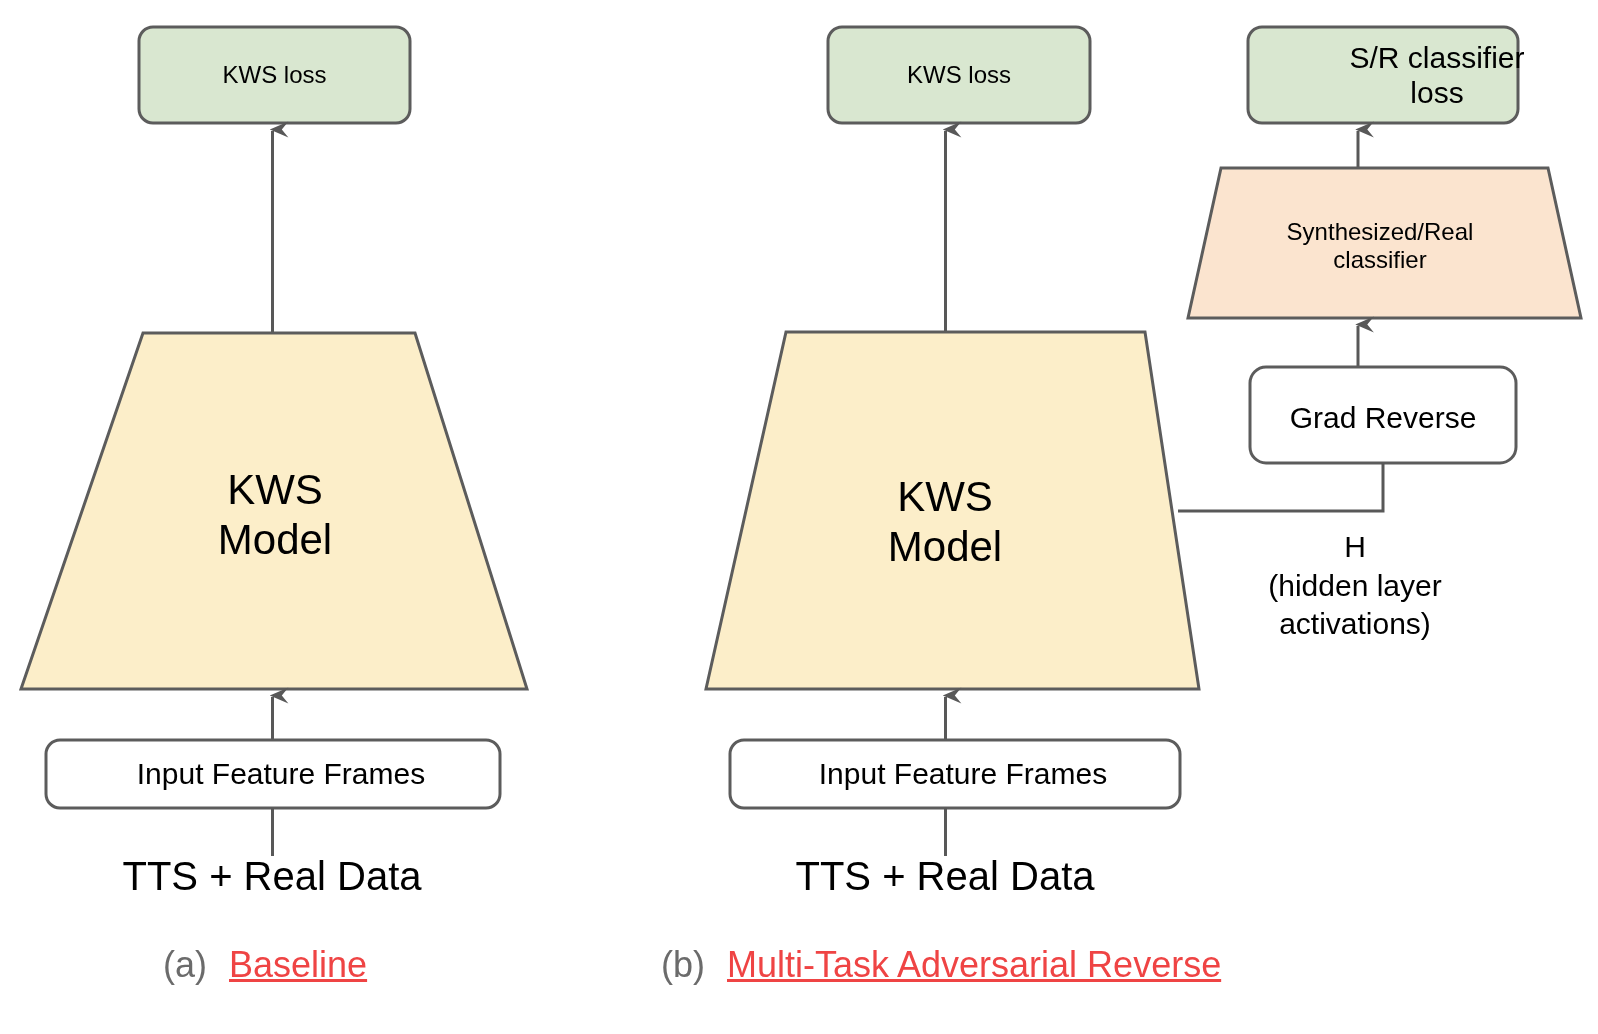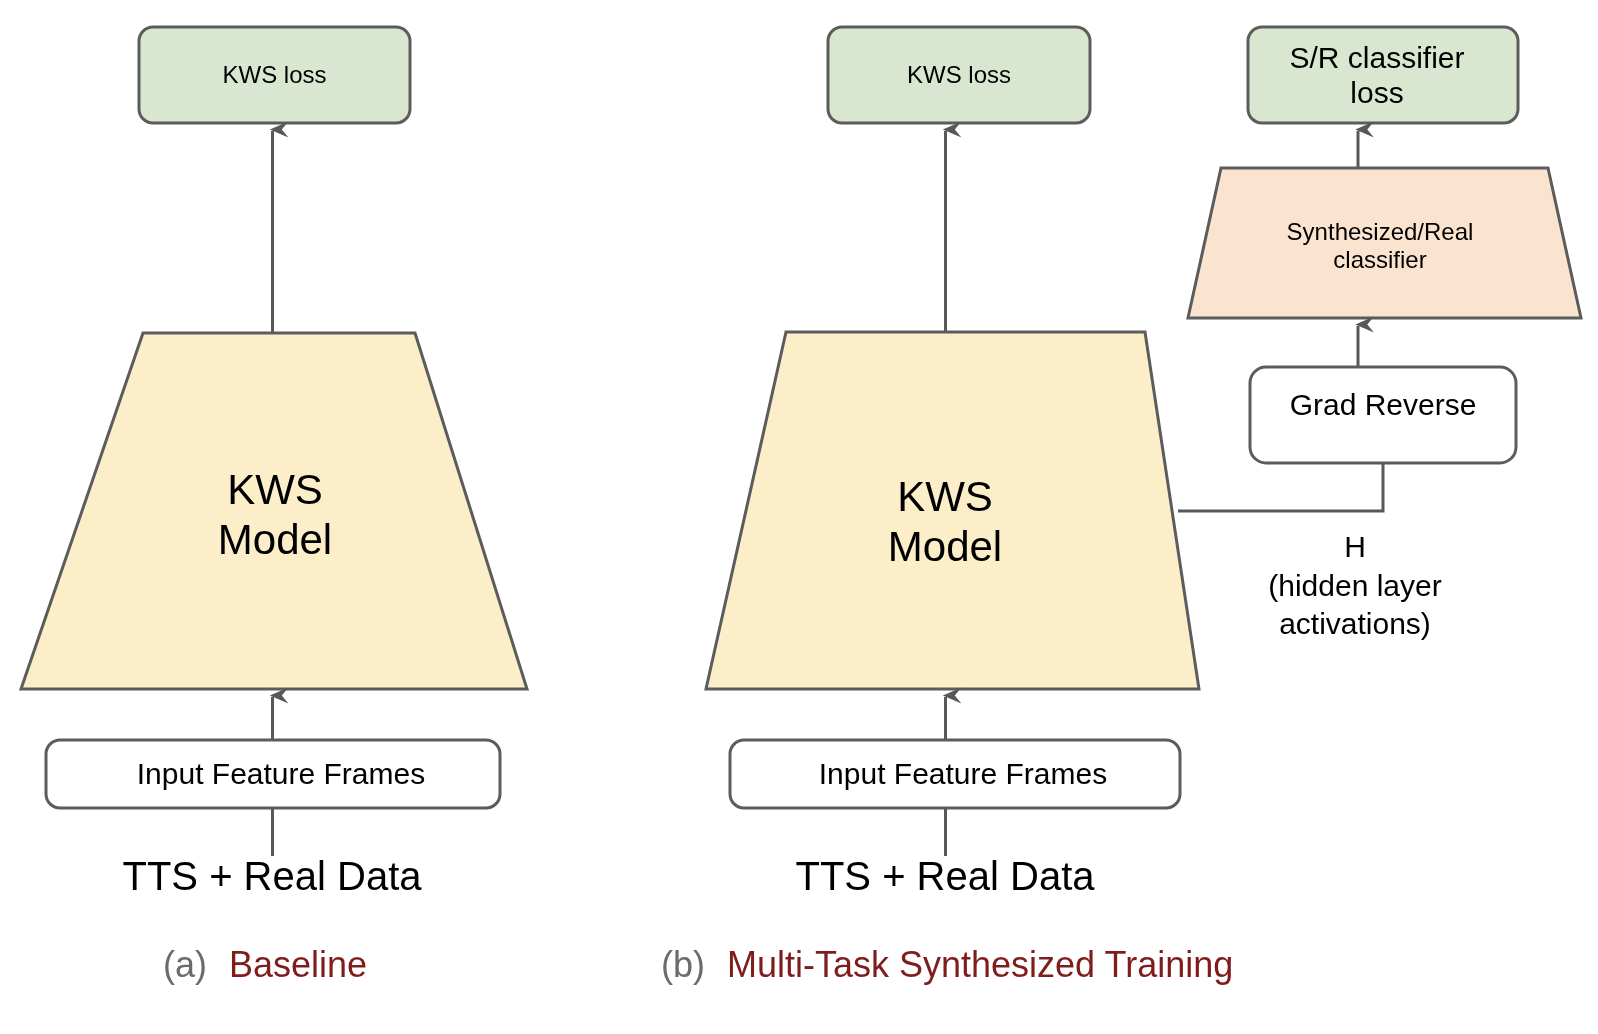--- a/index.html
+++ b/index.html
@@ -50,21 +50,22 @@
     font-size: 36px;
     display: flex;
     align-items: center;
     white-space: nowrap;
   }
   .caption .cap-index {
     color: #6b6b6b;
     margin-right: 22px;
   }
   .caption .cap-text {
-    color: #7f1d1d;
+    color: #ef4444;
+    text-decoration: underline;
   }
 </style>
 </head>
 <body>
 
 <div id="diagram-root">
 
   <svg id="diagram-svg" viewBox="0 0 1598 1034">
     <defs>
       <marker id="arrowhead" markerWidth="9" markerHeight="11" refX="2.6" refY="5.5" orient="auto" markerUnits="strokeWidth">
@@ -118,37 +119,37 @@
 
   <div class="node-label lbl-plain" style="left:72px; top:855px; width:400px; height:44px;">TTS + Real Data</div>
 
   <div class="caption" style="left:163px; top:944px;">
     <span class="cap-index">(a)</span>
     <span class="cap-text">Baseline</span>
   </div>
 
   <div class="node-label lbl-kws-loss" style="left:828px; top:27px; width:262px; height:96px;">KWS loss</div>
 
-  <div class="node-label lbl-sr-loss" style="left:1252px; top:27px; width:250px; height:96px;">S/R classifier
+  <div class="node-label lbl-sr-loss" style="left:1312px; top:27px; width:250px; height:96px;">S/R classifier
 loss</div>
 
   <div class="node-label lbl-classifier" style="left:1190px; top:198px; width:380px; height:96px;">Synthesized/Real
 classifier</div>
 
-  <div class="node-label lbl-grad-reverse" style="left:1250px; top:357px; width:266px; height:96px;">Grad Reverse</div>
+  <div class="node-label lbl-grad-reverse" style="left:1250px; top:370px; width:266px; height:96px;">Grad Reverse</div>
 
   <div class="node-label lbl-kws-model" style="left:800px; top:462px; width:290px; height:120px;">KWS
 Model</div>
 
   <div class="node-label lbl-hidden" style="left:1200px; top:521px; width:310px; height:130px;">H
 (hidden layer
 activations)</div>
 
   <div class="node-label lbl-input-frames" style="left:730px; top:740px; width:450px; height:68px;">Input Feature Frames</div>
 
   <div class="node-label lbl-plain" style="left:745px; top:855px; width:400px; height:44px;">TTS + Real Data</div>
 
   <div class="caption" style="left:661px; top:944px;">
     <span class="cap-index">(b)</span>
-    <span class="cap-text">Multi-Task Synthesized Training</span>
+    <span class="cap-text">Multi-Task Adversarial Reverse</span>
   </div>
 
 </div>
 
 </body></html>

